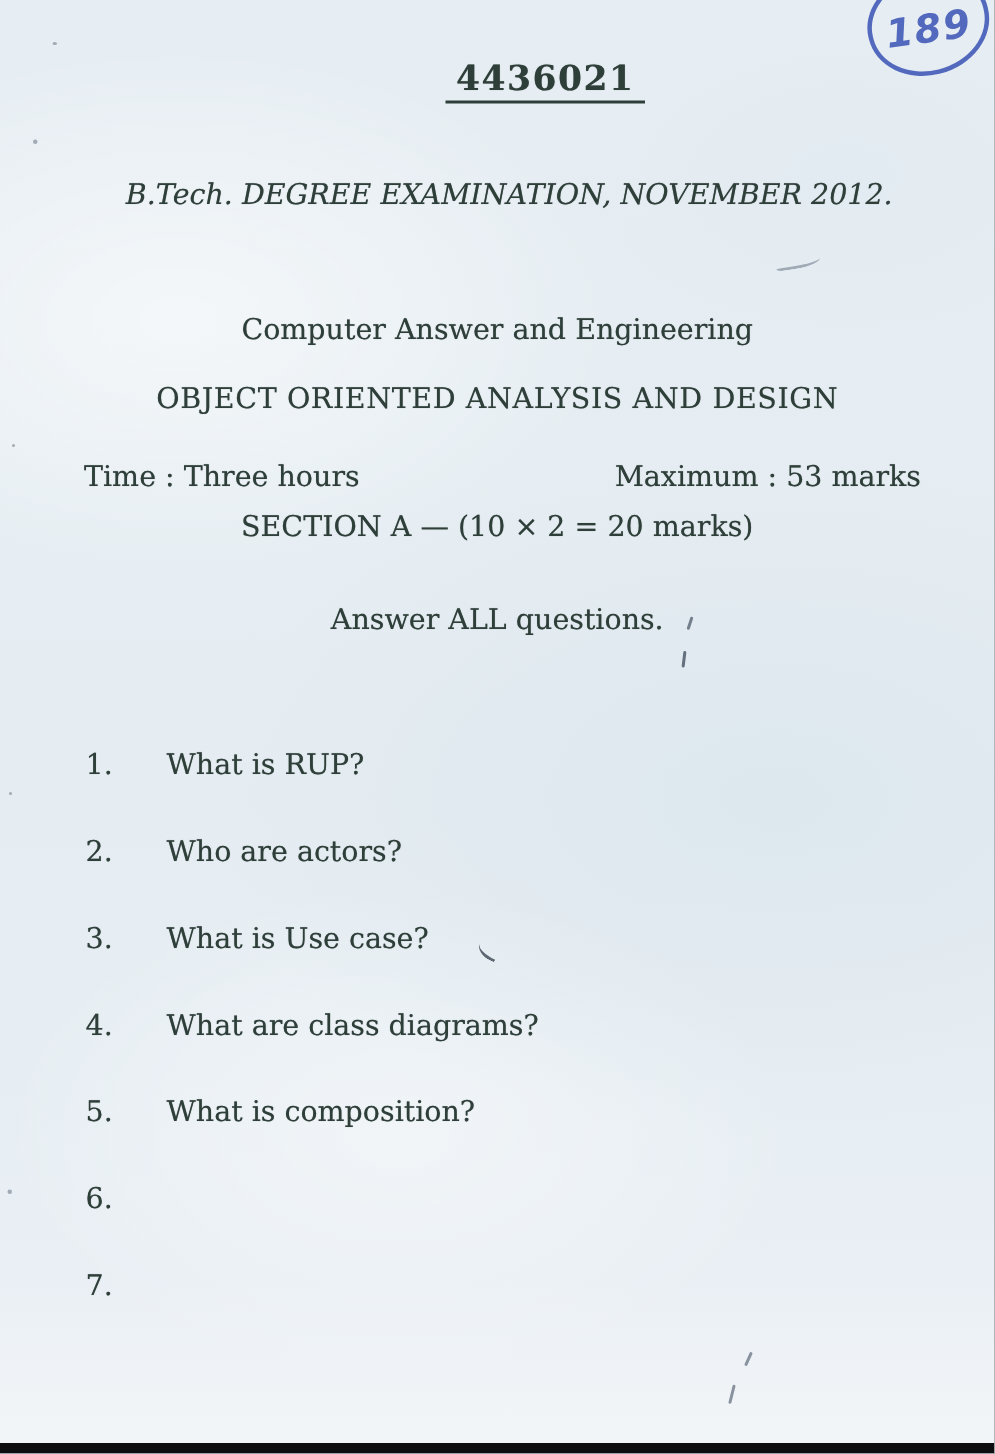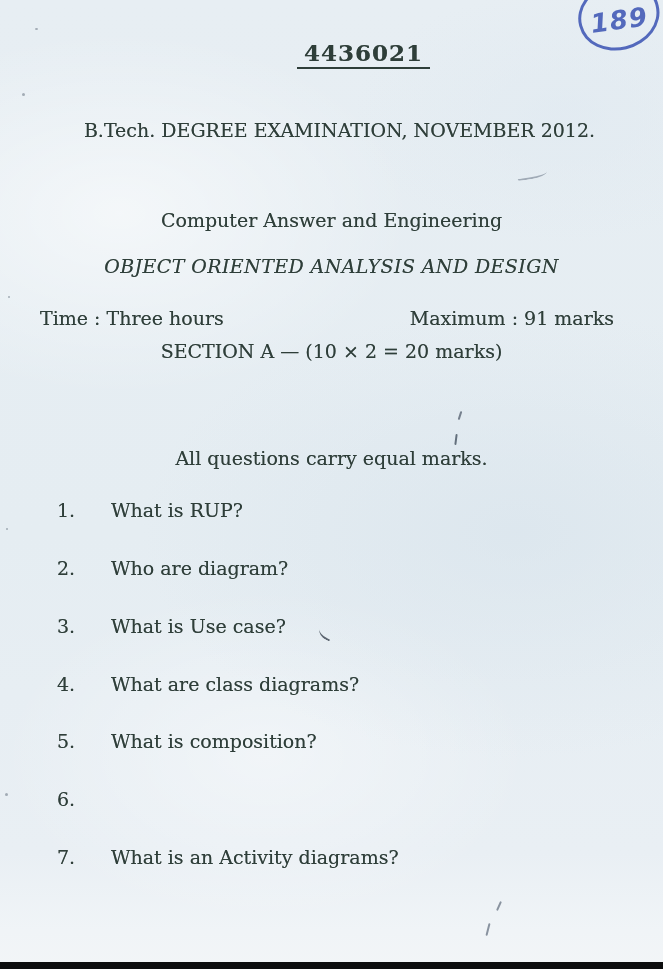--- a/index.html
+++ b/index.html
@@ -21,27 +21,27 @@
   .paper::after{
     content:"";position:absolute;left:0;right:0;bottom:0;height:7px;
     background:#0c0d0e;
   }
   .line{position:absolute;left:0;width:100%;text-align:center;
         font-size:19px;line-height:23px;white-space:nowrap;
         text-shadow:0 0 .5px rgba(40,55,50,.55);}
   .code-line{top:41px;padding-left:32px;}
   .code-line .code{font-size:23px;font-weight:bold;letter-spacing:1px;
         padding:0 7px 1px 7px;border-bottom:2.5px solid var(--ink,#2e3e39);}
-  .exam-line{top:119px;text-indent:16px;}
+  .exam-line{top:119px;text-indent:16px;font-style:italic;}
   .semester-line{top:165px;text-indent:8px;}
   .dept-line{top:209px;}
-  .subject-line{top:255px;letter-spacing:.4px;font-style:italic;}
+  .subject-line{top:255px;letter-spacing:.4px;}
   .meta-row{position:absolute;top:307px;left:0;width:100%;font-size:19px;line-height:23px;
         text-shadow:0 0 .5px rgba(40,55,50,.55);}
-  .meta-time{position:absolute;left:40px;white-space:nowrap;}
+  .meta-time{position:absolute;left:56px;white-space:nowrap;}
   .meta-max{position:absolute;right:49px;white-space:nowrap;}
   .section-line{top:340px;}
   .instr1-line{top:402px;}
   .instr2-line{top:447px;}
   .q{position:absolute;left:0;width:100%;height:24px;font-size:19px;line-height:23px;
         text-shadow:0 0 .5px rgba(40,55,50,.55);}
   .q-num{position:absolute;left:57px;white-space:nowrap;}
   .q-text{position:absolute;left:111px;white-space:nowrap;}
   
   .stamp{
@@ -95,54 +95,53 @@
 
   <div class="line exam-line">B.Tech. DEGREE EXAMINATION, NOVEMBER 2012.</div>
 
 
   <div class="line dept-line">Computer Answer and Engineering</div>
 
   <div class="line subject-line">OBJECT ORIENTED ANALYSIS AND DESIGN</div>
 
   <div class="meta-row">
     <span class="meta-time">Time : Three hours</span>
-    <span class="meta-max">Maximum : 91 marks</span>
+    <span class="meta-max">Maximum : 53 marks</span>
   </div>
 
   <div class="line section-line">SECTION A — (10 × 2 = 20 marks)</div>
 
+  <div class="line instr1-line">Answer ALL questions.</div>
 
-  <div class="line instr2-line">All questions carry equal marks.</div>
 
   <div class="q" style="top:499px">
     <span class="q-num">1.</span>
     <span class="q-text">What is RUP?</span>
   </div>
   <div class="q" style="top:557px">
     <span class="q-num">2.</span>
-    <span class="q-text">Who are diagram?</span>
+    <span class="q-text">Who are actors?</span>
   </div>
   <div class="q" style="top:615px">
     <span class="q-num">3.</span>
     <span class="q-text">What is Use case?</span>
   </div>
   <div class="q" style="top:673px">
     <span class="q-num">4.</span>
     <span class="q-text">What are class diagrams?</span>
   </div>
   <div class="q" style="top:730px">
     <span class="q-num">5.</span>
     <span class="q-text">What is composition?</span>
   </div>
   <div class="q" style="top:788px">
     <span class="q-num">6.</span>
   </div>
   <div class="q" style="top:846px">
     <span class="q-num">7.</span>
-    <span class="q-text">What is an Activity diagrams?</span>
   </div>
 
   <div class="mark mark-sixth"></div>
   <div class="mark mark-comma"></div>
   <div class="mark mark-tick"></div>
   <div class="mark mark-usecase"></div>
   <div class="mark mark-b1"></div>
   <div class="mark mark-b2"></div>
   <div class="speck sp1"></div>
   <div class="speck sp2"></div>

